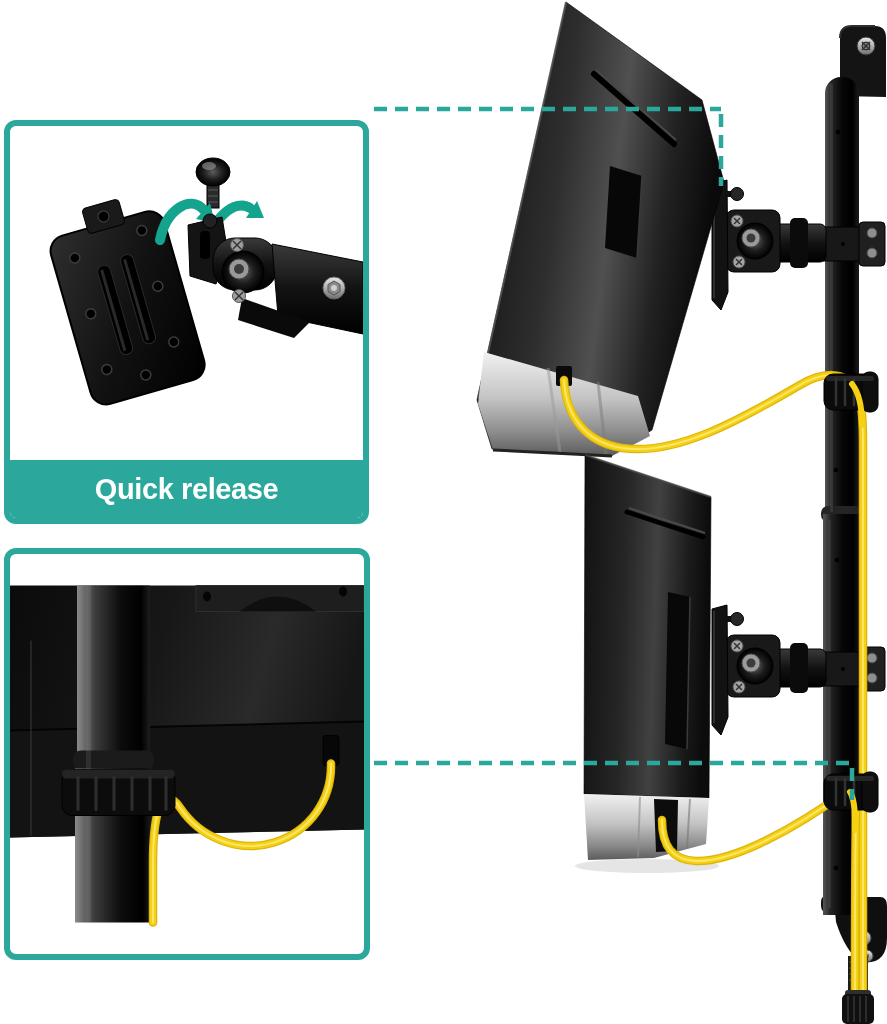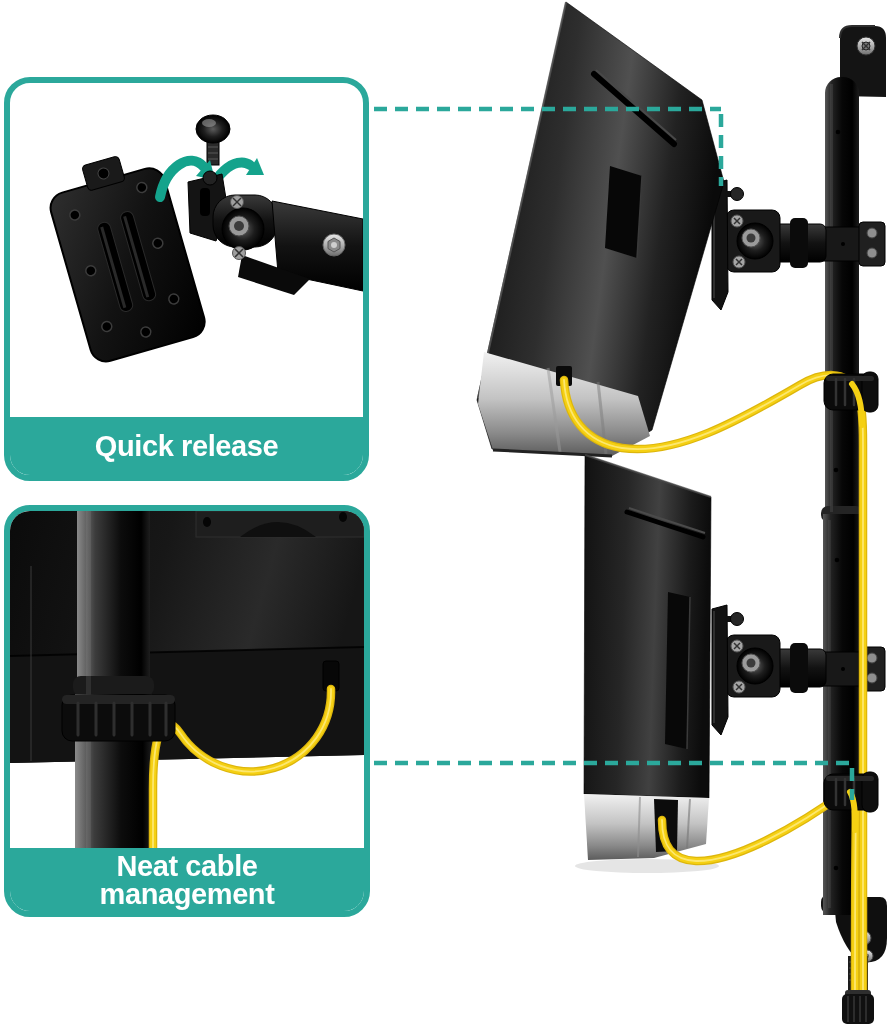--- a/index.html
+++ b/index.html
@@ -10,22 +10,22 @@
     --cable-hi:#FFEF8E;
   }
   html,body{margin:0;padding:0;background:#fff;}
   .scene{
     position:relative;width:887px;height:1024px;background:#fff;
     font-family:"Liberation Sans",sans-serif;overflow:hidden;
   }
   .main-art{position:absolute;left:0;top:0;}
   .callout{
     position:absolute;background:#fff;border:6px solid var(--accent);
-    border-radius:26px;overflow:hidden;box-sizing:border-box;
-    display:flex;flex-direction:column;
+    border-radius:12px;overflow:hidden;box-sizing:border-box;
+    display:flex;flex-direction:column;margin-top:43px;
   }
   #callout-vesa{left:4px;top:77px;width:365px;height:404px;}
   #callout-cable{left:4px;top:505px;width:366px;height:412px;}
   .photo{flex:1 1 auto;display:block;}
   .band{
     flex:0 0 auto;background:var(--accent);color:#fff;text-align:center;
     font-weight:bold;font-size:29px;line-height:28px;letter-spacing:-0.4px;
     display:flex;flex-direction:column;justify-content:center;
   }
   #callout-vesa .band{height:58px;}
@@ -372,19 +372,15 @@
         <rect x="52" y="184" width="113" height="46" rx="10" fill="#0c0c0c" stroke="#000"></rect>
         <rect x="52" y="184" width="113" height="9" rx="4.5" fill="#242424"></rect>
         <line x1="68" y1="192" x2="68" y2="224" stroke="#2e2e2e" stroke-width="3" stroke-linecap="round"></line>
         <line x1="86" y1="192" x2="86" y2="224" stroke="#2e2e2e" stroke-width="3" stroke-linecap="round"></line>
         <line x1="104" y1="192" x2="104" y2="224" stroke="#2e2e2e" stroke-width="3" stroke-linecap="round"></line>
         <line x1="122" y1="192" x2="122" y2="224" stroke="#2e2e2e" stroke-width="3" stroke-linecap="round"></line>
         <line x1="140" y1="192" x2="140" y2="224" stroke="#2e2e2e" stroke-width="3" stroke-linecap="round"></line>
         <line x1="156" y1="192" x2="156" y2="224" stroke="#2e2e2e" stroke-width="3" stroke-linecap="round"></line>
       </g>
     </svg>
-    <div class="band">
-      <span>Neat cable</span>
-      <span>management</span>
-    </div>
   </div>
 
 </div>
 
 </body></html>

